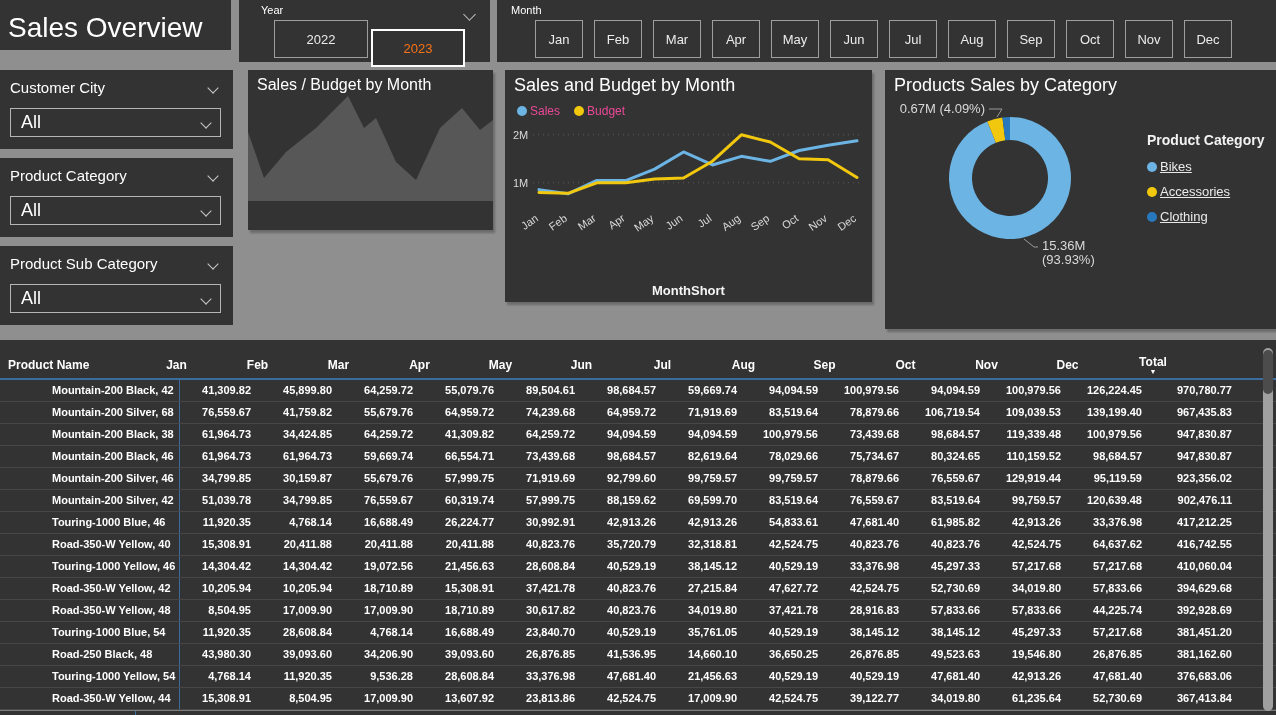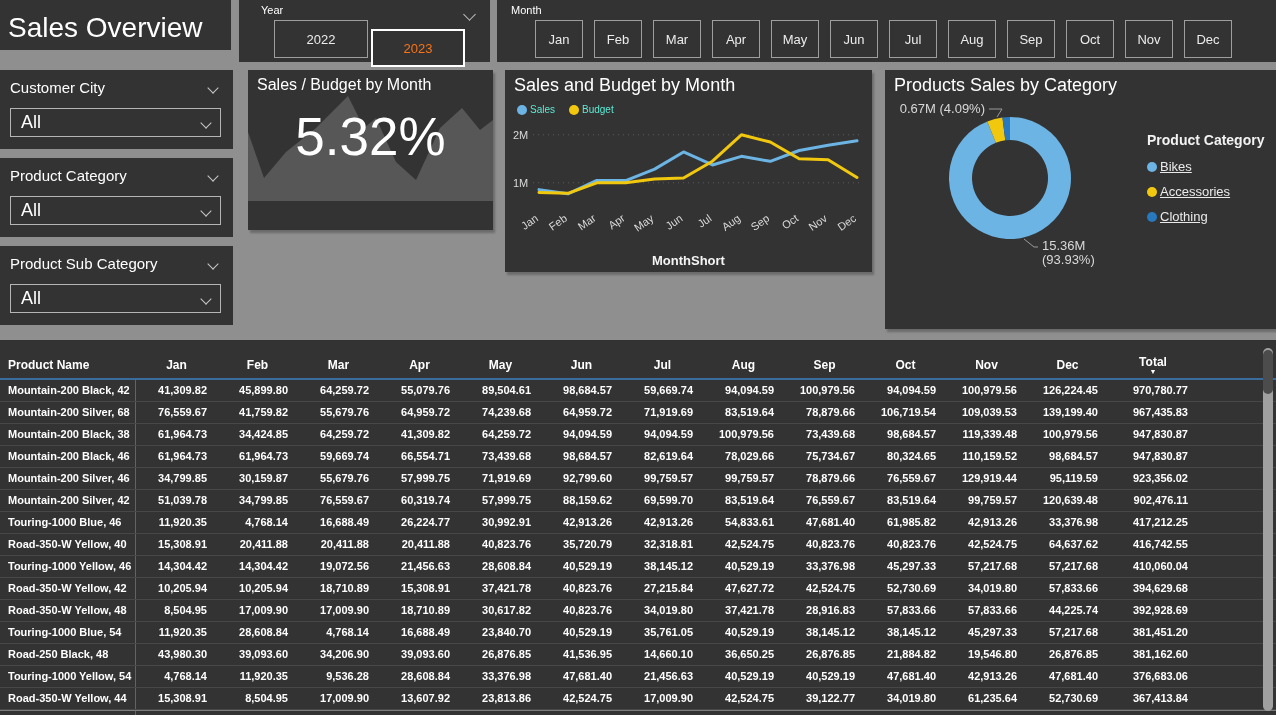--- a/index.html
+++ b/index.html
@@ -29,23 +29,23 @@
   .chev{width:7px;height:7px;border-right:1px solid #c8c8c8;border-bottom:1px solid #c8c8c8;transform:rotate(45deg);flex:none;}
   .dropdown{position:absolute;left:10px;right:12px;top:38px;height:27px;border:1px solid #b5b5b5;display:flex;align-items:center;justify-content:space-between;padding:0 10px;font-size:18px;cursor:pointer;}
 
   
   #kpi-panel{left:248px;top:70px;width:245px;height:160px;}
   .kpi-title{position:absolute;top:6px;left:9px;font-size:16px;z-index:2;}
   #kpi-svg{position:absolute;left:0;top:0;width:245px;height:131px;}
   .kpi-value{position:absolute;left:0;right:0;top:36px;text-align:center;font-size:53px;font-weight:400;color:#fff;z-index:2;}
 
   
-  #line-panel{left:505px;top:70px;width:367px;height:202px;}
+  #line-panel{left:505px;top:70px;width:367px;height:232px;}
   .chart-title{position:absolute;top:5px;left:9px;font-size:18px;white-space:nowrap;}
-  #line-legend{position:absolute;top:34px;left:12px;display:flex;gap:14px;align-items:center;font-size:10px;color:#5eead4;}
+  #line-legend{position:absolute;top:34px;left:12px;display:flex;gap:14px;align-items:center;font-size:12px;color:#ec4899;}
   .legend-entry{display:flex;align-items:center;}
   .dot{width:10px;height:10px;border-radius:50%;display:inline-block;margin-right:3px;}
   #line-svg{position:absolute;left:6px;top:52px;}
   .axis-title{position:absolute;bottom:4px;left:0;right:0;text-align:center;font-size:13px;font-weight:bold;color:#f5f5f5;}
 
   
   #donut-panel{left:885px;top:70px;width:391px;height:259px;}
   #donut-svg{position:absolute;left:0;top:28px;}
   .callout{font-size:13px;fill:#d9d9d9;}
   .leader{fill:none;stroke:#9a9a9a;stroke-width:1;}
@@ -56,21 +56,21 @@
   
   #table-panel{left:0;top:340px;width:1276px;height:375px;}
   .tr{display:grid;grid-template-columns:136px repeat(12,81px) 90px 1fr;align-items:center;}
   .tr.head{margin-top:12px;height:26px;border-bottom:2px solid #3a6d9e;}
   .th{font-size:12px;font-weight:bold;text-align:center;line-height:12px;cursor:pointer;}
   .th.name{text-align:left;padding-left:8px;}
   .sort{display:block;font-size:7px;line-height:7px;color:#fff;}
   .td{font-size:11px;font-weight:bold;height:21px;line-height:21px;white-space:nowrap;overflow:hidden;}
   .td.num{text-align:right;padding-right:10px;}
   .td.name{padding-left:8px;border-right:1px solid #3a6d9e;}
-  .tr.body{border-bottom:1px solid #474747;}
+  .tr.body{border-bottom:1px solid #474747;padding-left:44px;}
   .tr.total{border-top:1px solid #7d7d7d;}
   .tr.total .td{height:23px;line-height:23px;}
   #tbl-rail{position:absolute;right:3px;top:8px;bottom:4px;width:10px;background:#a0a0a0;border-radius:5px;}
   #tbl-thumb{position:absolute;right:3px;top:10px;width:10px;height:44px;background:#4c4c4c;border-radius:5px;}
 </style>
 </head>
 <body>
 
 <div class="panel" id="title-panel">
   <div class="title">Sales Overview</div>
@@ -132,21 +132,20 @@
     <span>All</span>
     <span class="chev"></span>
   </div>
 </div>
 
 <div class="panel shadow" id="kpi-panel">
   <svg id="kpi-svg" viewBox="0 0 245 131">
     <polygon points="0,62 16,108 38,82 68,58 100,26 116,58 128,48 148,92 168,110 192,58 214,38 232,60 245,50 245,131 0,131" fill="#575757"></polygon>
   </svg>
   <div class="kpi-title">Sales / Budget by Month</div>
-  <div class="kpi-value">5.32%</div>
 </div>
 
 <div class="panel shadow" id="line-panel">
   <div class="chart-title">Sales and Budget by Month</div>
   <div id="line-legend">
     <span class="legend-entry">
       <span class="dot" style="background: rgb(108, 180, 228);"></span>
       <span>Sales</span>
     </span>
     <span class="legend-entry">
@@ -433,21 +432,21 @@
         <div class="td name">Road-250 Black, 48</div>
         <div class="td num">43,980.30</div>
         <div class="td num">39,093.60</div>
         <div class="td num">34,206.90</div>
         <div class="td num">39,093.60</div>
         <div class="td num">26,876.85</div>
         <div class="td num">41,536.95</div>
         <div class="td num">14,660.10</div>
         <div class="td num">36,650.25</div>
         <div class="td num">26,876.85</div>
-        <div class="td num">21,884.82</div>
+        <div class="td num">49,523.63</div>
         <div class="td num">19,546.80</div>
         <div class="td num">26,876.85</div>
         <div class="td num">381,162.60</div>
         <div></div>
       </div>
       <div class="tr body">
         <div class="td name">Touring-1000 Yellow, 54</div>
         <div class="td num">4,768.14</div>
         <div class="td num">11,920.35</div>
         <div class="td num">9,536.28</div>

